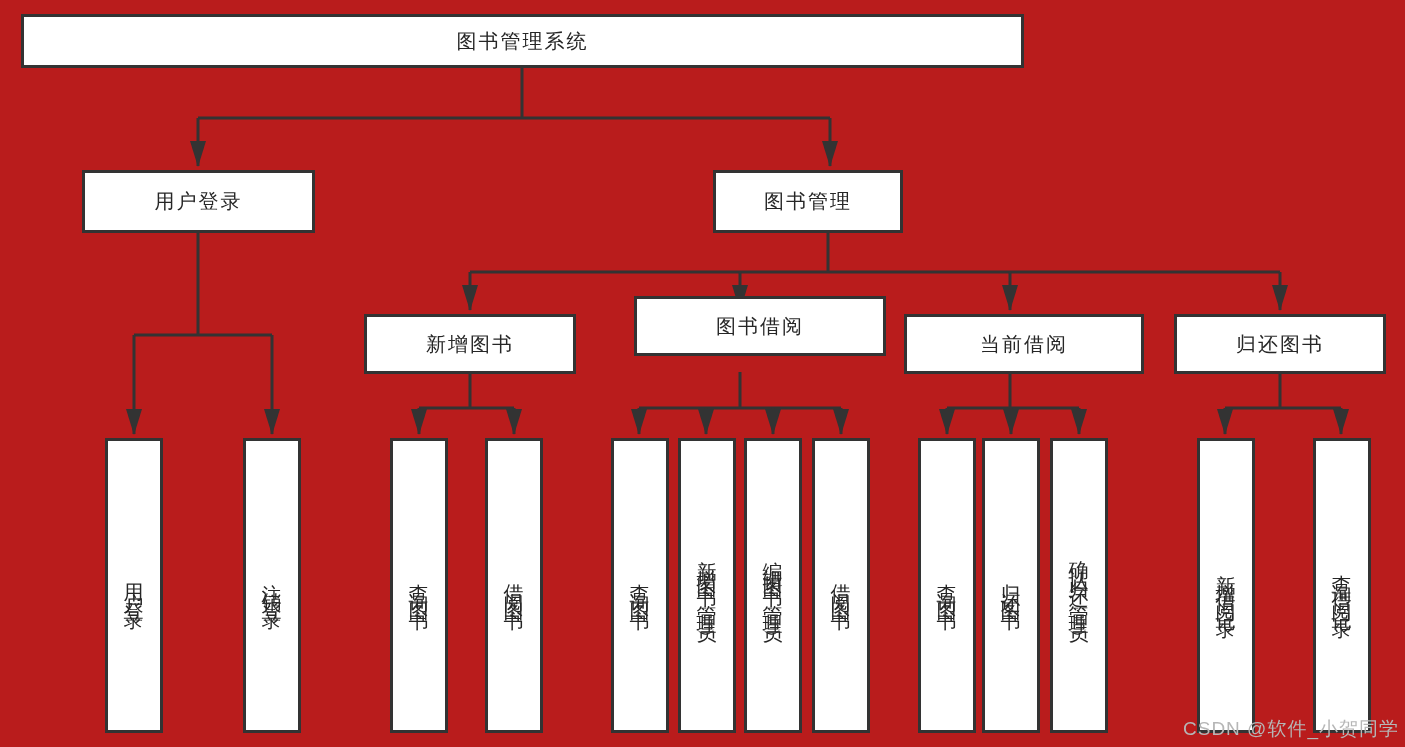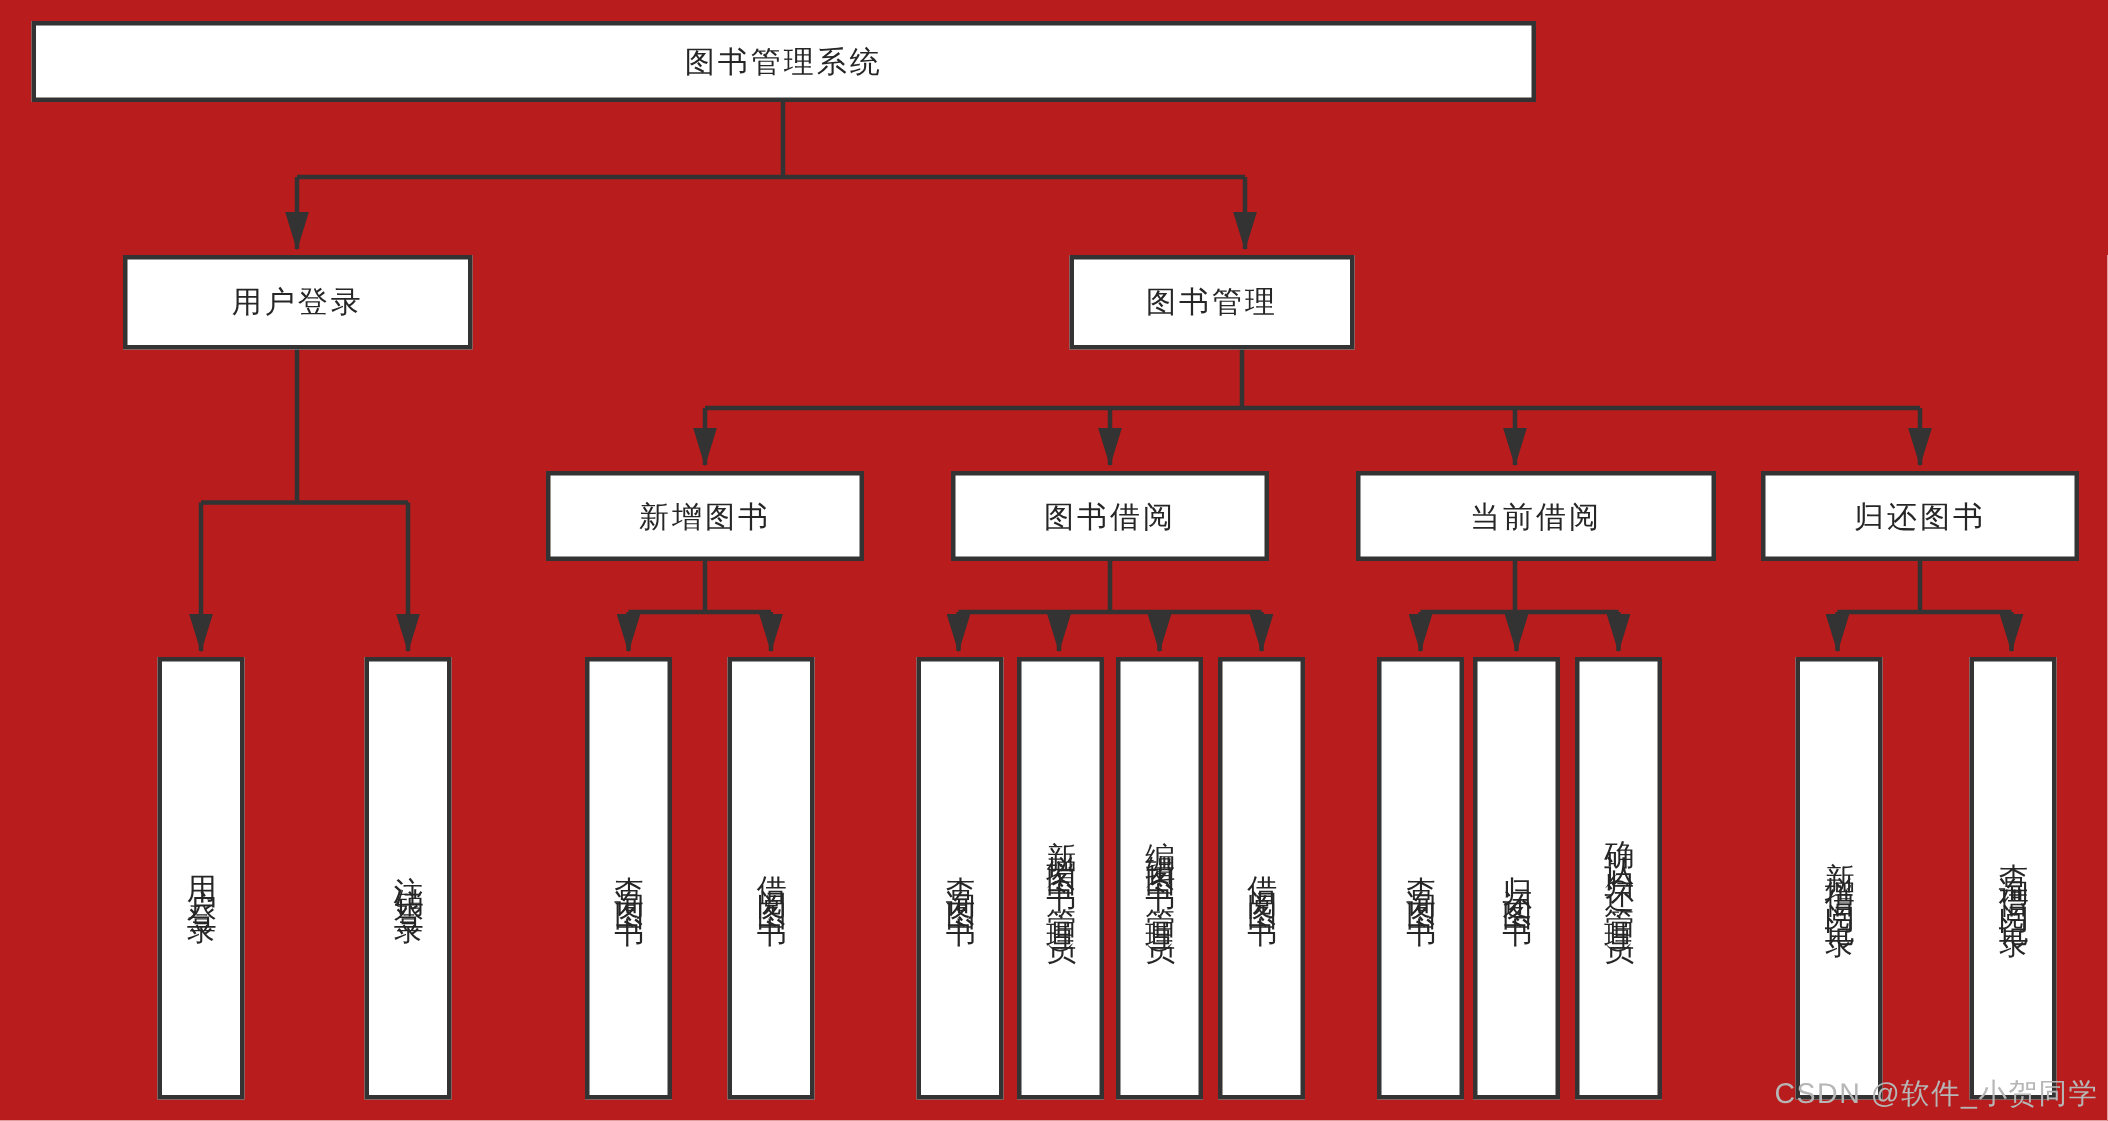--- a/index.html
+++ b/index.html
@@ -80,21 +80,21 @@
       <line x1="1341" y1="408" x2="1341" y2="434" marker-end="url(#ah)"></line>
     </g>
   </svg>
 
   <div class="box" style="left:21px;top:14px;width:1003px;height:54px">图书管理系统</div>
 
   <div class="box" style="left:82px;top:170px;width:233px;height:63px">用户登录</div>
   <div class="box" style="left:713px;top:170px;width:190px;height:63px">图书管理</div>
 
   <div class="box" style="left:364px;top:314px;width:212px;height:60px">新增图书</div>
-  <div class="box" style="left:634px;top:314px;width:212px;height:60px">图书借阅</div>
+  <div class="box" style="left:634px;top:296px;width:252px;height:60px">图书借阅</div>
   <div class="box" style="left:904px;top:314px;width:240px;height:60px">当前借阅</div>
   <div class="box" style="left:1174px;top:314px;width:212px;height:60px">归还图书</div>
 
   <div class="box v" style="left:105px;top:438px;width:58px;height:295px">用户登录</div>
   <div class="box v" style="left:243px;top:438px;width:58px;height:295px">注销登录</div>
 
   <div class="box v" style="left:390px;top:438px;width:58px;height:295px">查询图书</div>
   <div class="box v" style="left:485px;top:438px;width:58px;height:295px">借阅图书</div>
 
   <div class="box v" style="left:611px;top:438px;width:58px;height:295px">查询图书</div>

